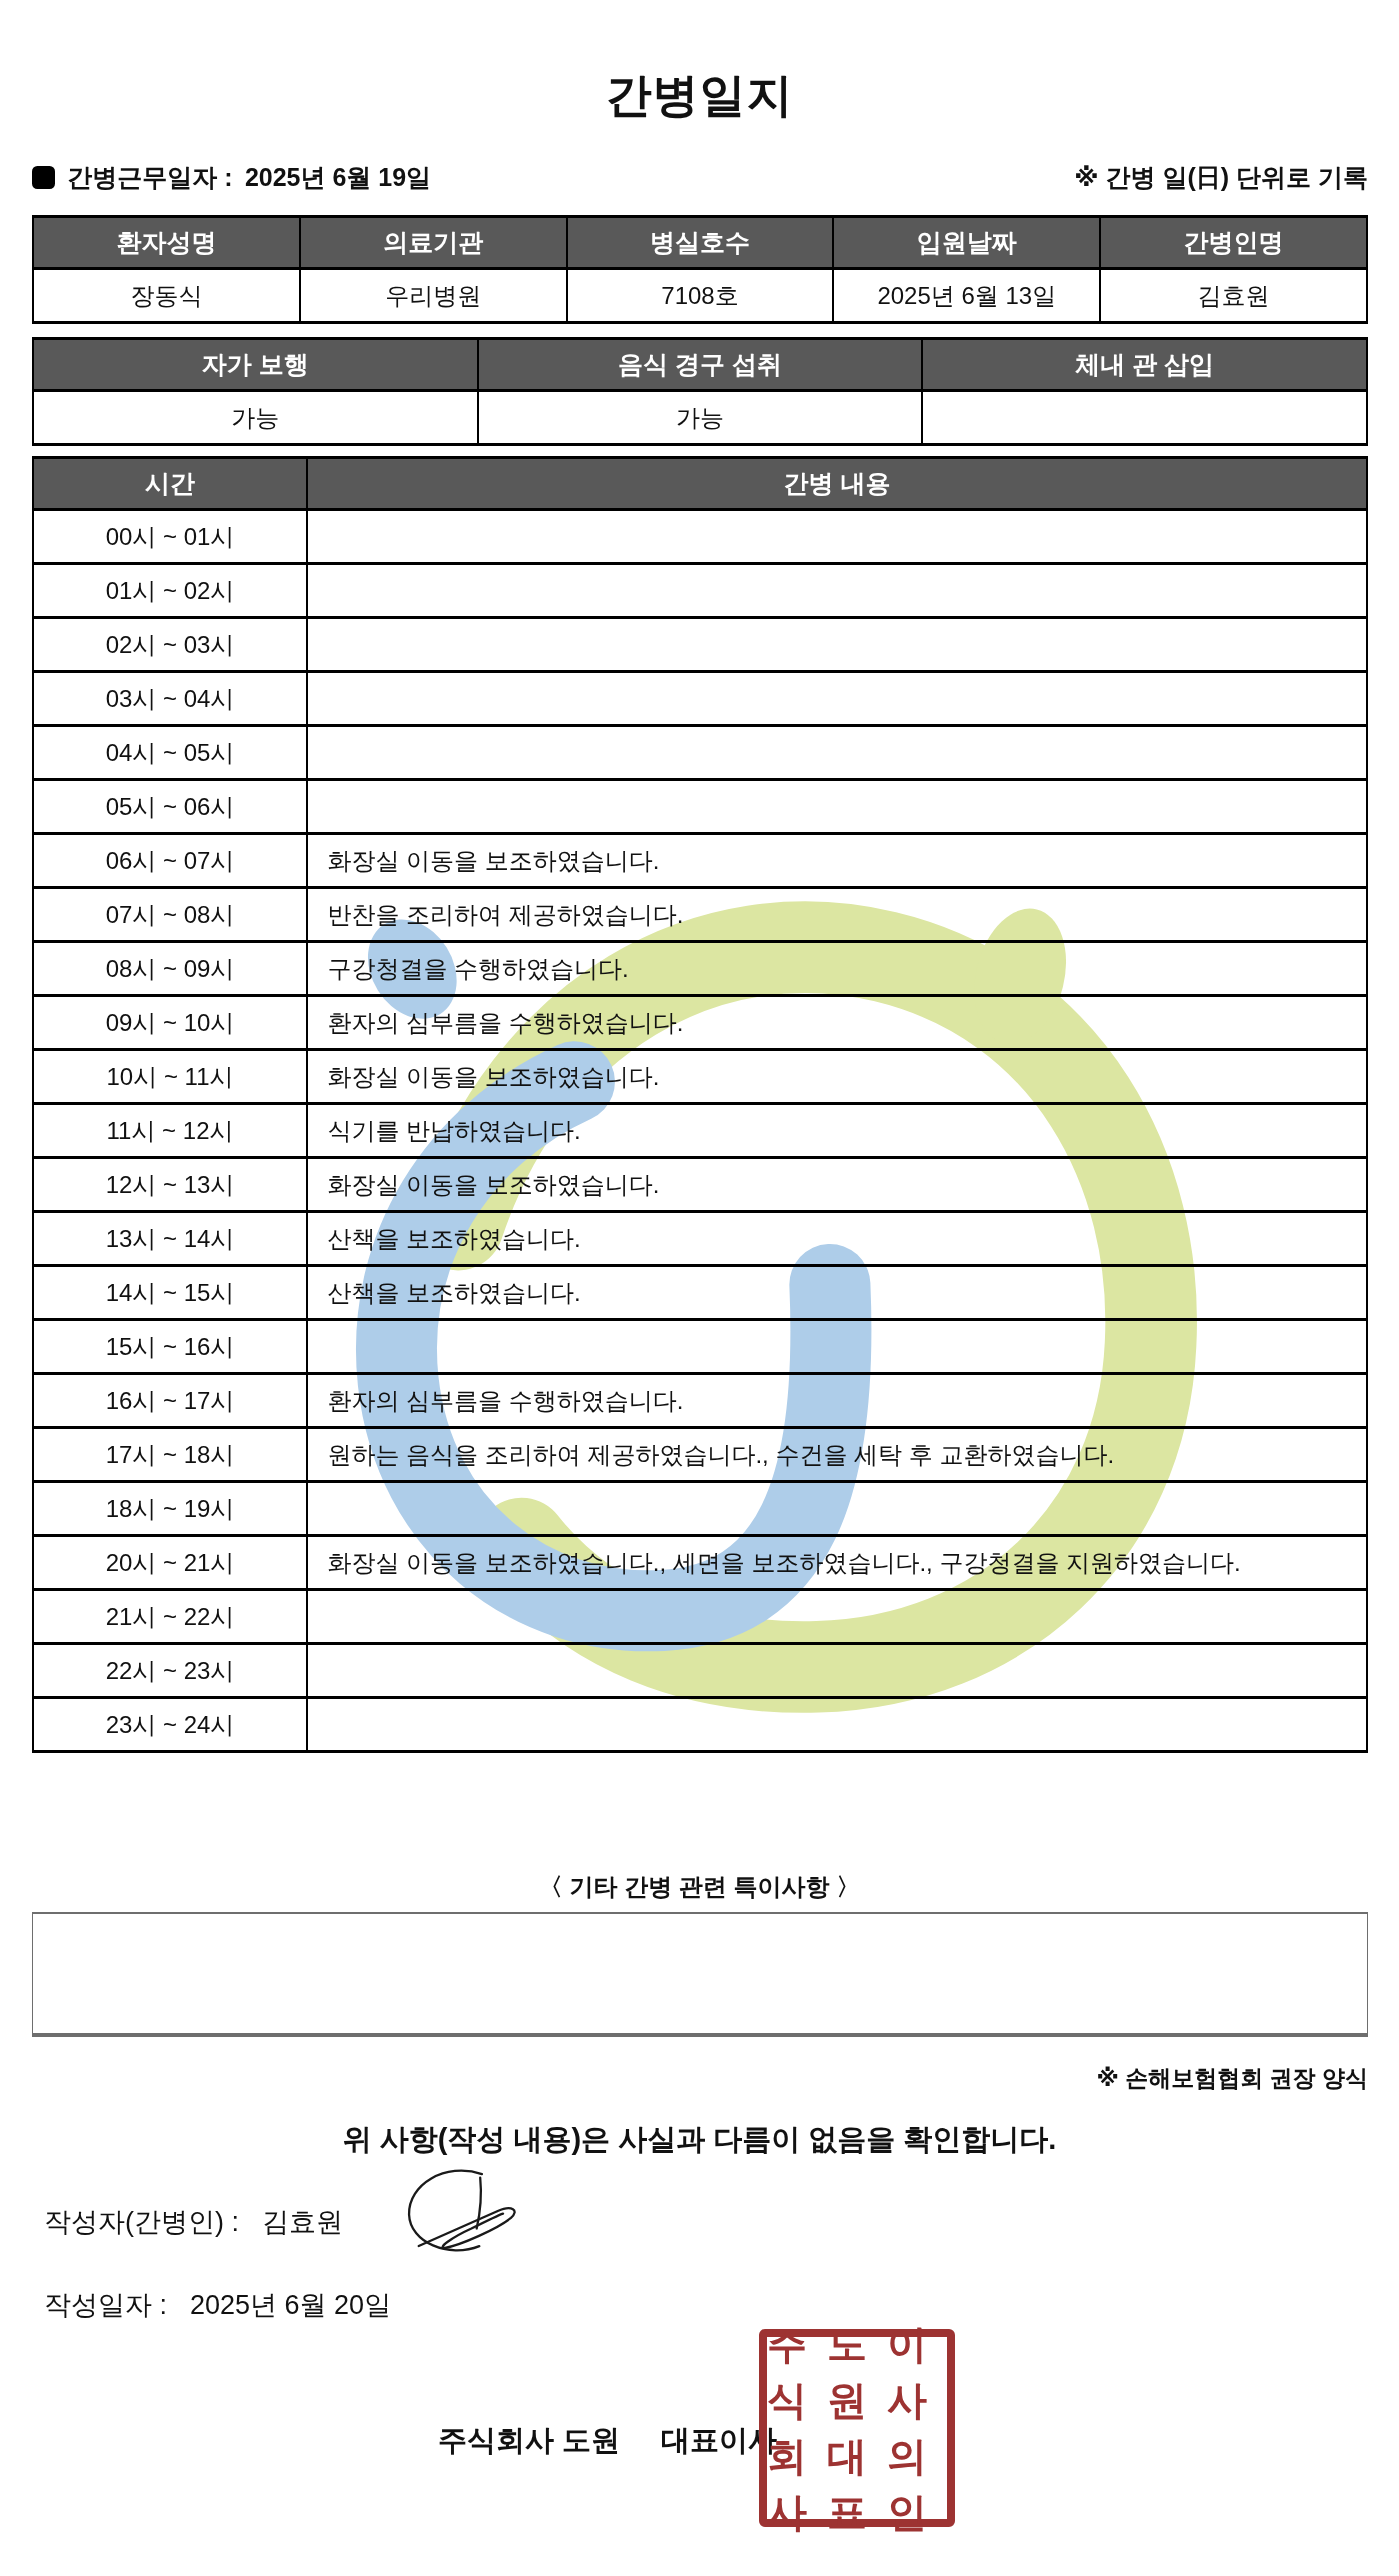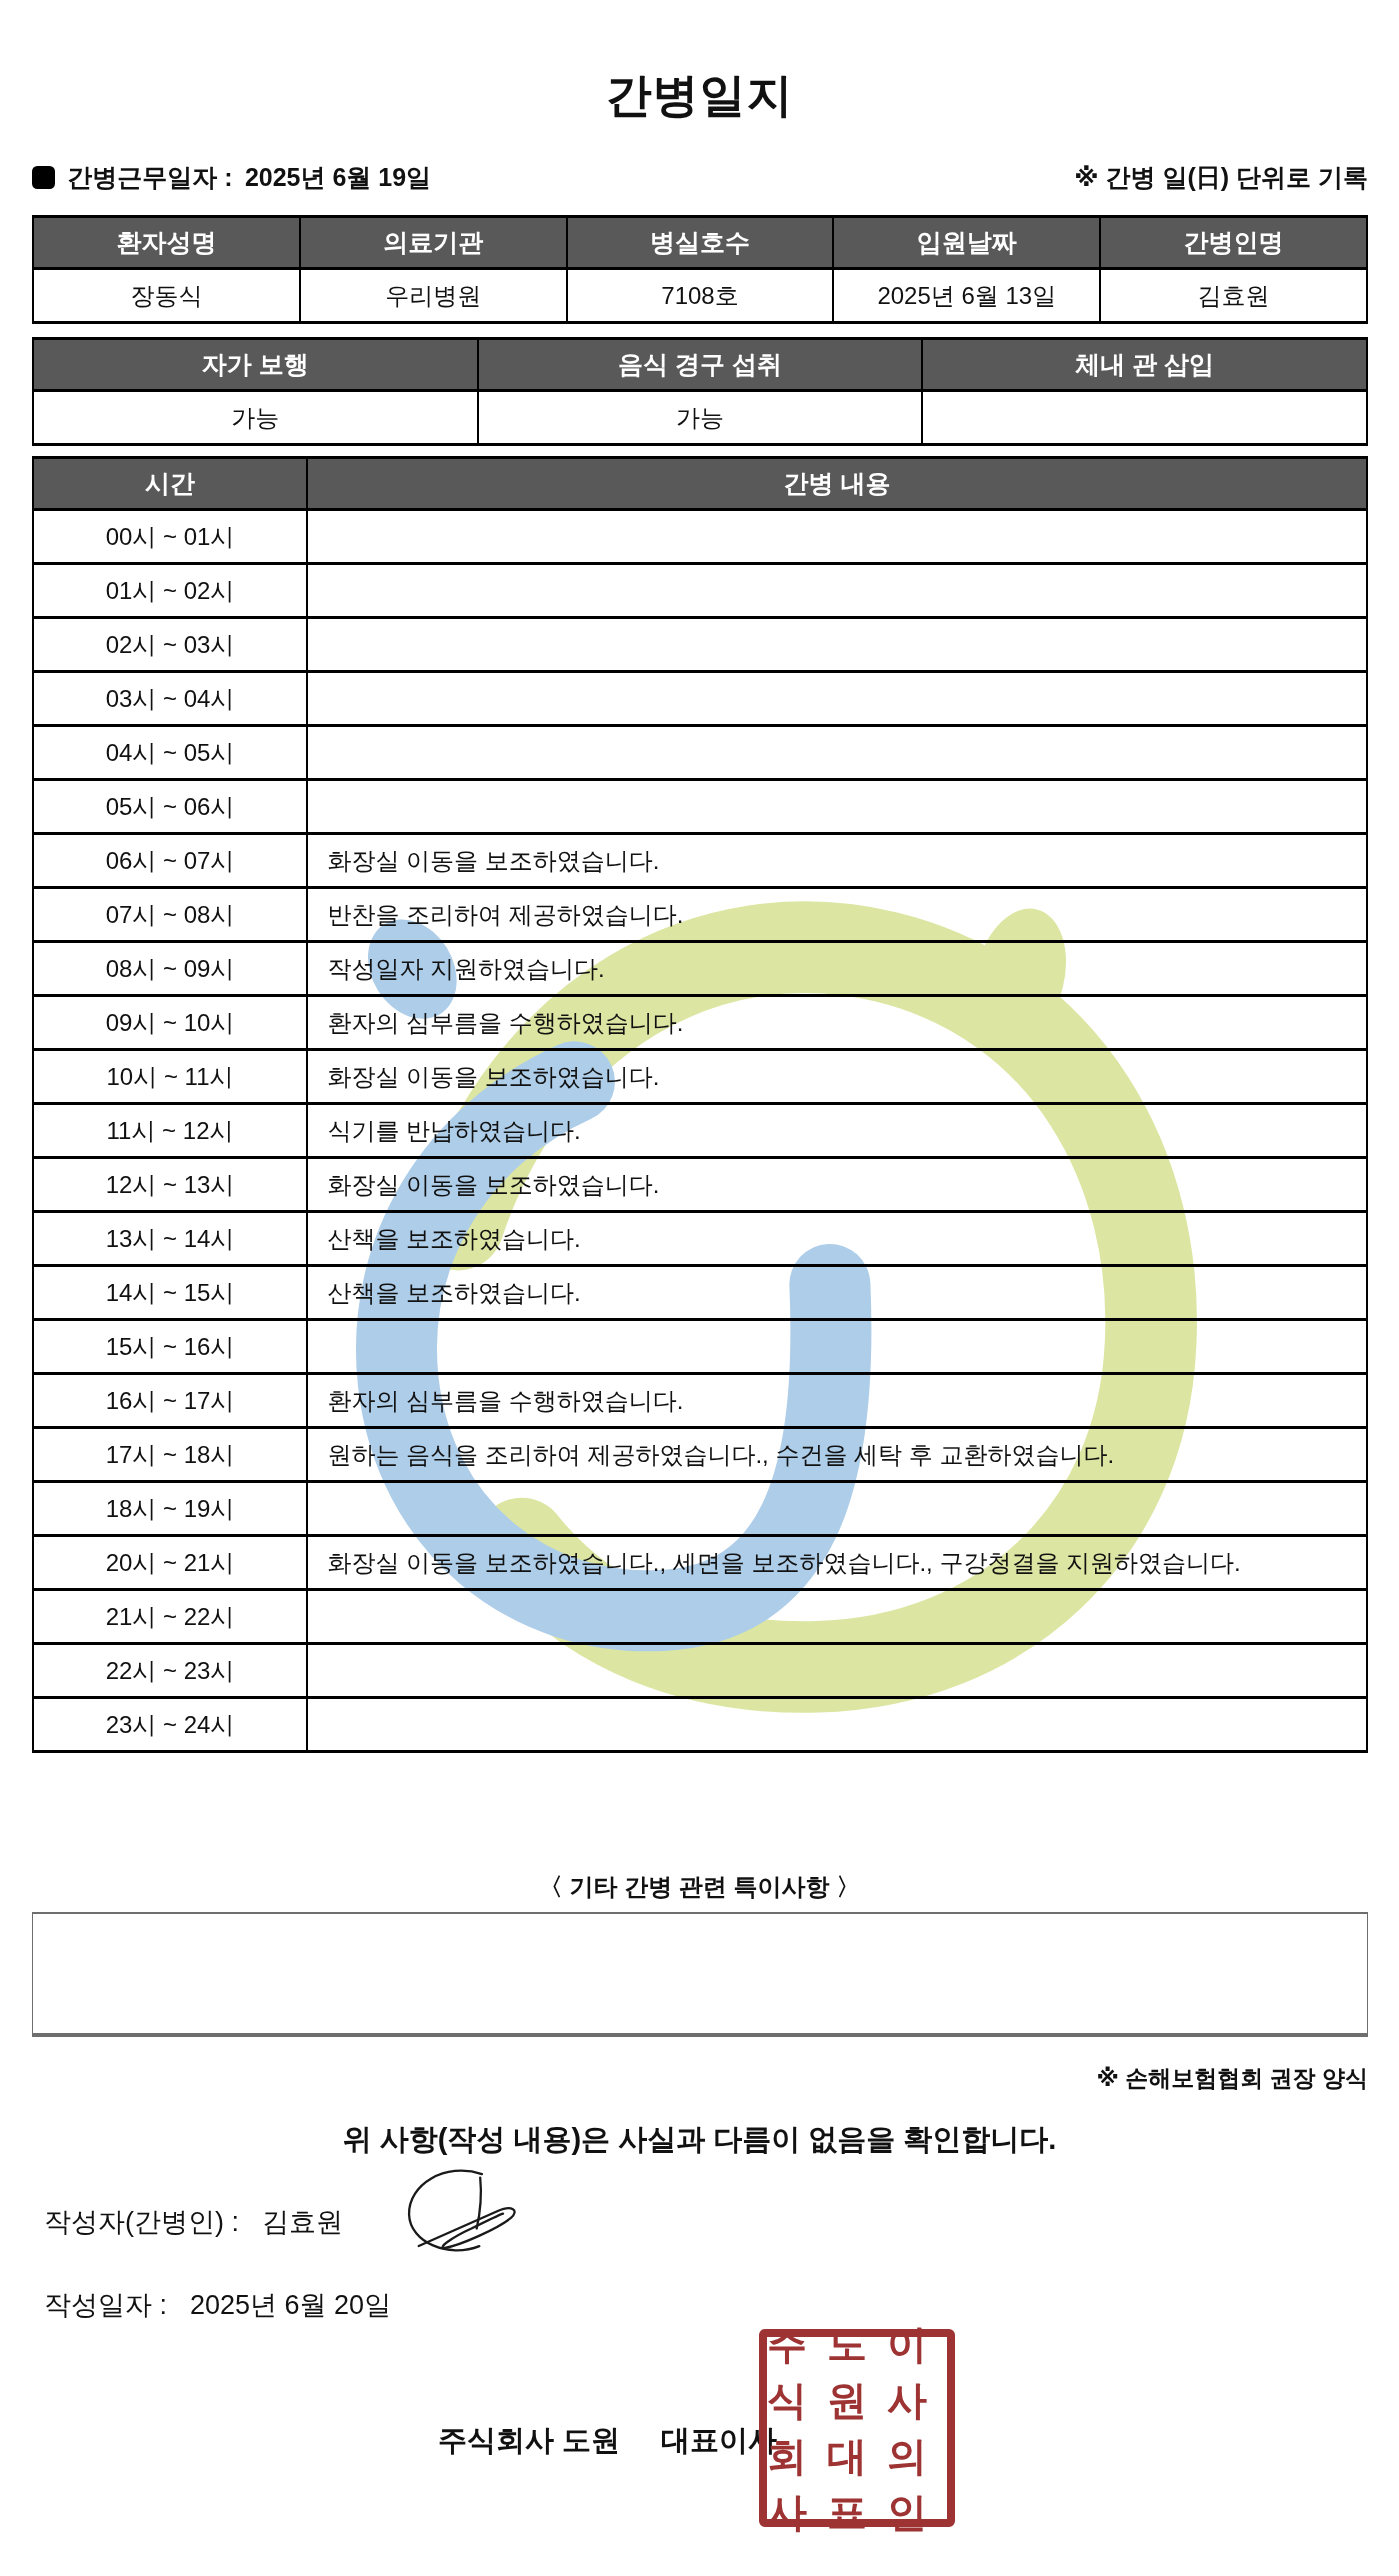--- a/index.html
+++ b/index.html
@@ -140,21 +140,21 @@
     <tr>
           <td class="t">06시 ~ 07시</td>
           <td class="c">화장실 이동을 보조하였습니다.</td>
         </tr>
     <tr>
           <td class="t">07시 ~ 08시</td>
           <td class="c">반찬을 조리하여 제공하였습니다.</td>
         </tr>
     <tr>
           <td class="t">08시 ~ 09시</td>
-          <td class="c">작성일자 지원하였습니다.</td>
+          <td class="c">구강청결을 수행하였습니다.</td>
         </tr>
     <tr>
           <td class="t">09시 ~ 10시</td>
           <td class="c">환자의 심부름을 수행하였습니다.</td>
         </tr>
     <tr>
           <td class="t">10시 ~ 11시</td>
           <td class="c">화장실 이동을 보조하였습니다.</td>
         </tr>
     <tr>

